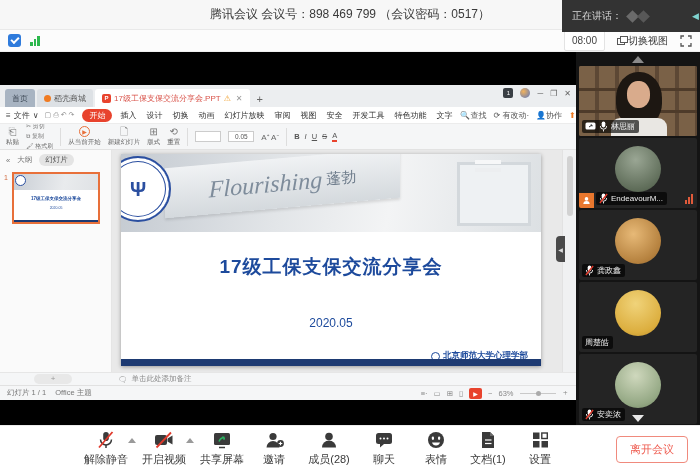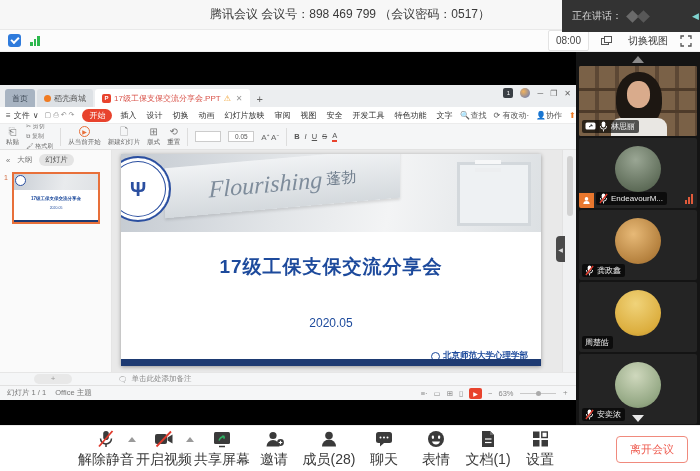--- a/index.html
+++ b/index.html
@@ -19,21 +19,21 @@
   
   .subbar { position:absolute; top:30px; left:0; width:700px; height:22px; background:#fcfcfc;
     border-bottom:1px solid #efefef; display:flex; align-items:center; padding:0 8px; z-index:3;}
   .shield { width:13px; height:13px; border-radius:3px; background:#2f7bdc; position:relative; }
   .shield:after { content:""; position:absolute; left:3px; top:3px; width:6px; height:3px;
     border-left:2px solid #fff; border-bottom:2px solid #fff; transform:rotate(-45deg);}
   .sig { display:flex; align-items:flex-end; gap:1px; margin-left:9px; }
   .sig i { width:2.5px; background:#2db84d; display:block; }
   .subbar-right { margin-left:auto; display:flex; align-items:center; gap:12px; }
   .timerbox { font-size:10px; color:#444; border:1px solid #e3e3e3; background:#fff; padding:4px 7px; border-radius:2px;}
-  .switchview { display:flex; align-items:center; gap:16px; font-size:10px; color:#333; cursor:pointer;}
+  .switchview { display:flex; align-items:center; gap:0; font-size:10px; color:#333; cursor:pointer;}
   .fsicon { width:12px; height:12px; position:relative; }
 
   
   .stage { position:absolute; top:52px; left:0; width:681px; height:373px; background:#000; }
 
   
   .wps { position:absolute; left:0; top:33px; width:576px; height:315px; background:#f5f6f7; font-size:8px; }
   .tabbar { height:22px; background:#eceef0; display:flex; align-items:flex-end; position:relative; }
   .tab { height:18px; display:flex; align-items:center; gap:3px; padding:0 7px; font-size:8px;
     border-radius:3px 3px 0 0; white-space:nowrap; }
@@ -153,21 +153,21 @@
     display:flex; align-items:center; justify-content:center; z-index:2;}
   .netbars { position:absolute; right:4px; bottom:4px; display:flex; align-items:flex-end; gap:1px; z-index:2;}
   .netbars i { width:2px; background:#e05a3a; display:block;}
 
   
   .controls { position:absolute; top:425px; left:0; width:700px; height:46px; background:#fff;
     border-top:1px solid #ececec; display:flex; align-items:center;}
   .tools { display:flex; margin-left:80px; gap:0; align-items:flex-start;}
   .tool { display:flex; flex-direction:column; align-items:center; width:52px; gap:2px; cursor:pointer;}
   .tool-wide { width:58px; }
-  .tool-label { font-size:14px; color:#3a3a3a; white-space:nowrap;}
+  .tool-label { font-size:11px; color:#3a3a3a; white-space:nowrap;}
   .caret { width:0; height:0; border-left:4px solid transparent; border-right:4px solid transparent;
     border-bottom:5px solid #9a9a9a; margin:8px 2px 0 -4px; cursor:pointer;}
   .leave-btn { position:absolute; right:12px; top:10px; border:1px solid #f08a7d; color:#ee5a4e;
     background:#fff; border-radius:4px; font-size:11px; padding:5px 13px; cursor:pointer;}
 </style>
 </head>
 <body>
 
 <div class="titlebar">
   <span>腾讯会议 会议号：898 469 799 （会议密码：0517）</span>

